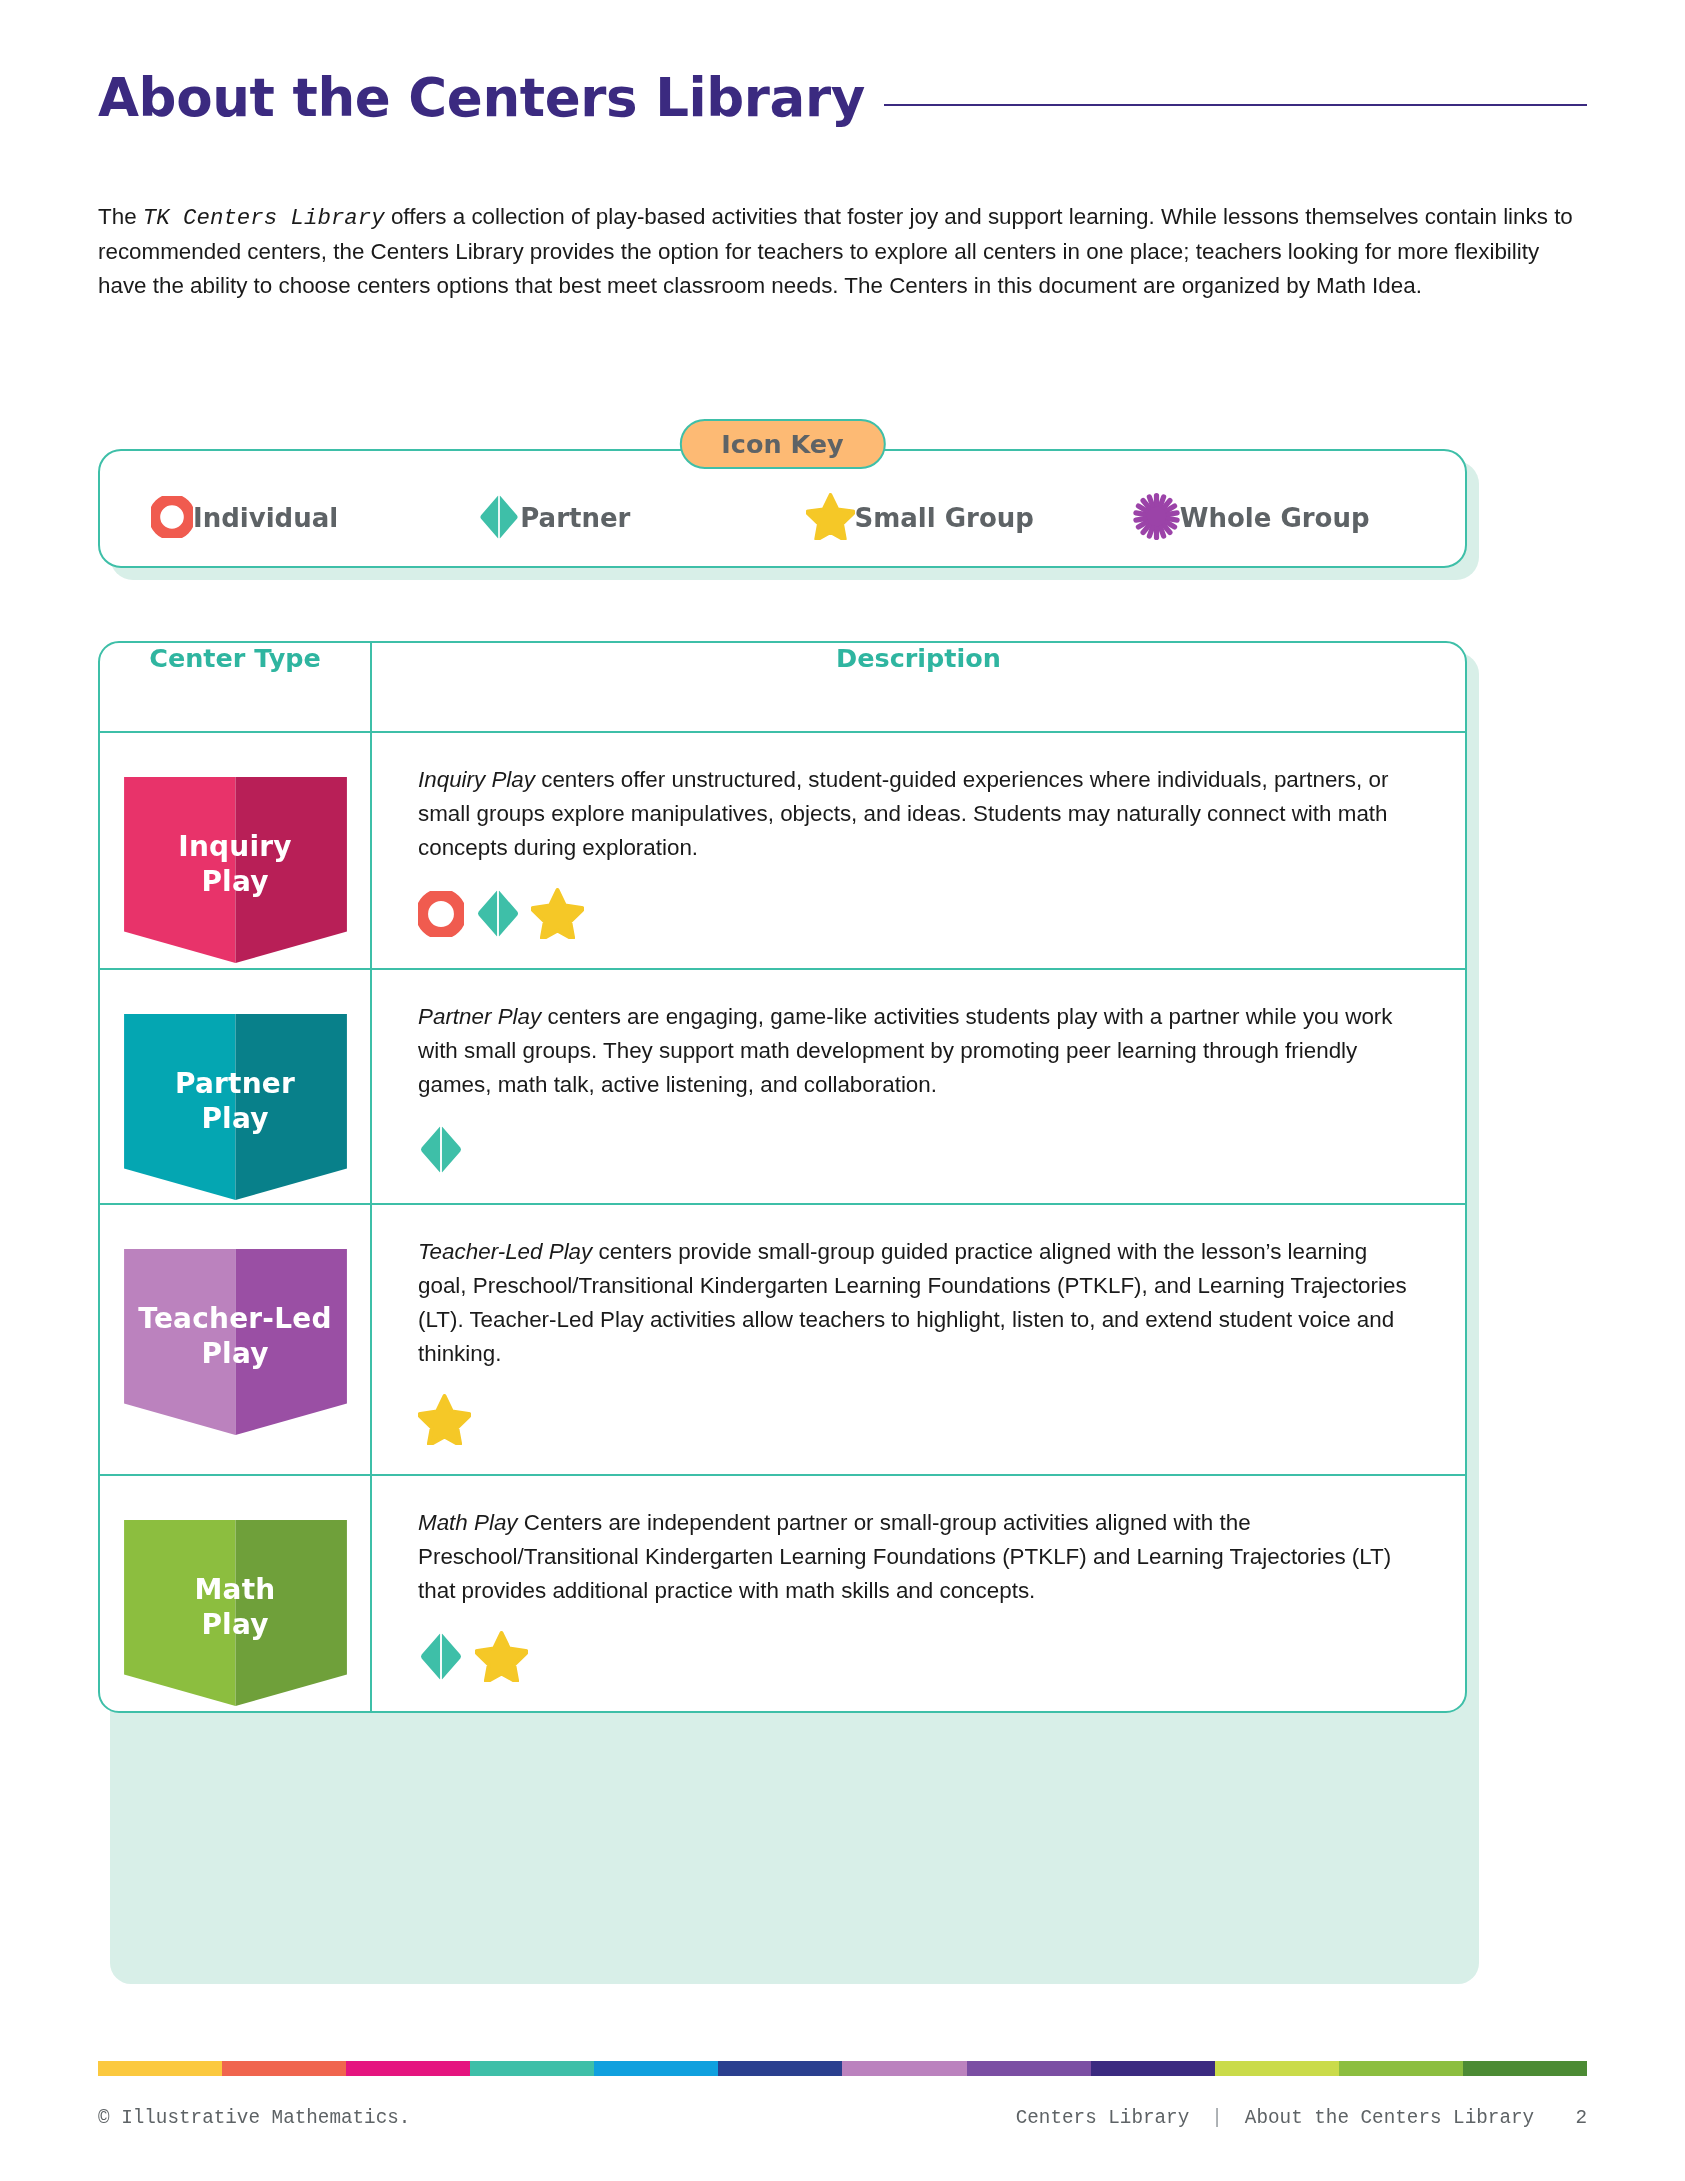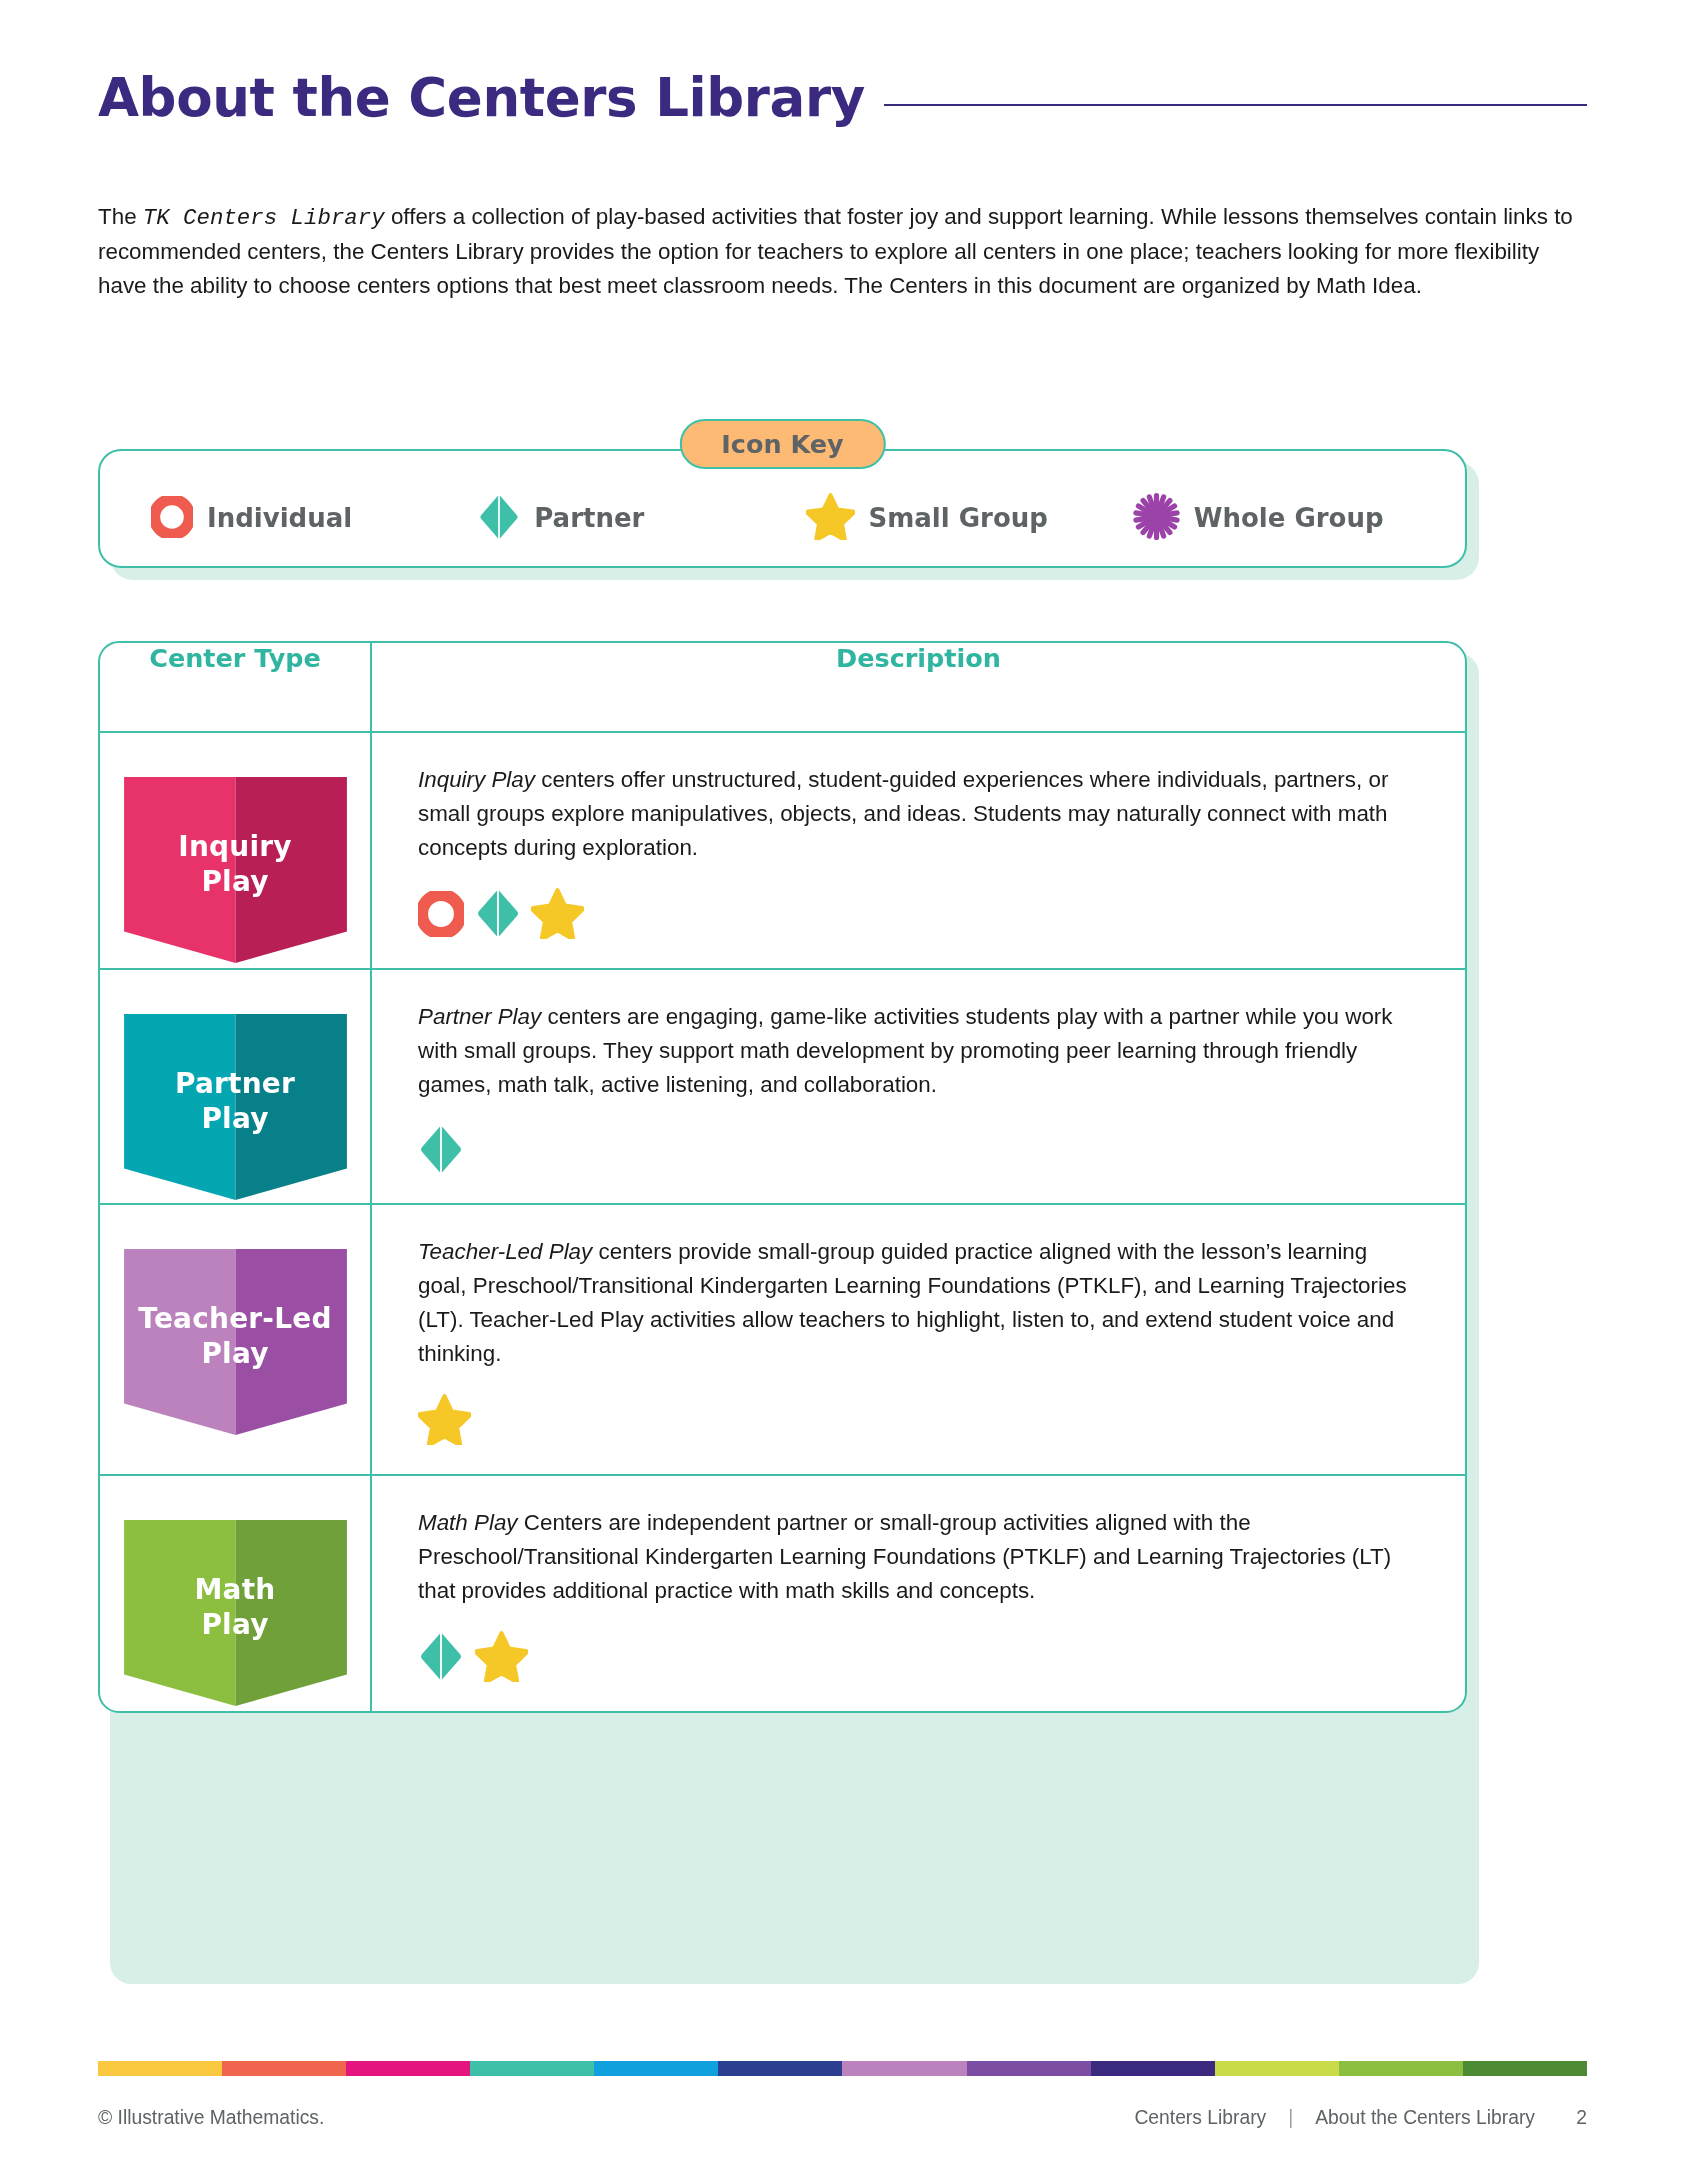--- a/index.html
+++ b/index.html
@@ -109,21 +109,20 @@
     display: flex;
     align-items: center;
     width: 100%;
     padding: 0 28px;
     box-sizing: border-box;
     margin-top: 19.3px;
   }
   .iconkey-item {
     display: flex;
     align-items: center;
-    gap: 14px;
     flex: 1;
     justify-content: flex-start;
     padding-left: 23px;
   }
   .iconkey-label {
     font-size: 26px;
     font-weight: 700;
     color: #5E6366;
     white-space: nowrap;
   }
@@ -239,21 +238,21 @@
   .colorbar span { flex: 1; height: 100%; display: block; }
 
   .footer {
     position: absolute;
     left: 98px;
     top: 2107px;
     width: 1489px;
     display: flex;
     align-items: center;
     justify-content: space-between;
-    font-family: Liberation Sans, sans-serif;
+    font-family: Liberation Mono, monospace;
     font-stretch: condensed;
     font-size: 19.3px;
     color: #5E6366;
   }
   .footer-right {
     display: flex;
     align-items: baseline;
     gap: 22px;
   }
   .footer-sep { color: #9aa0a4; }

